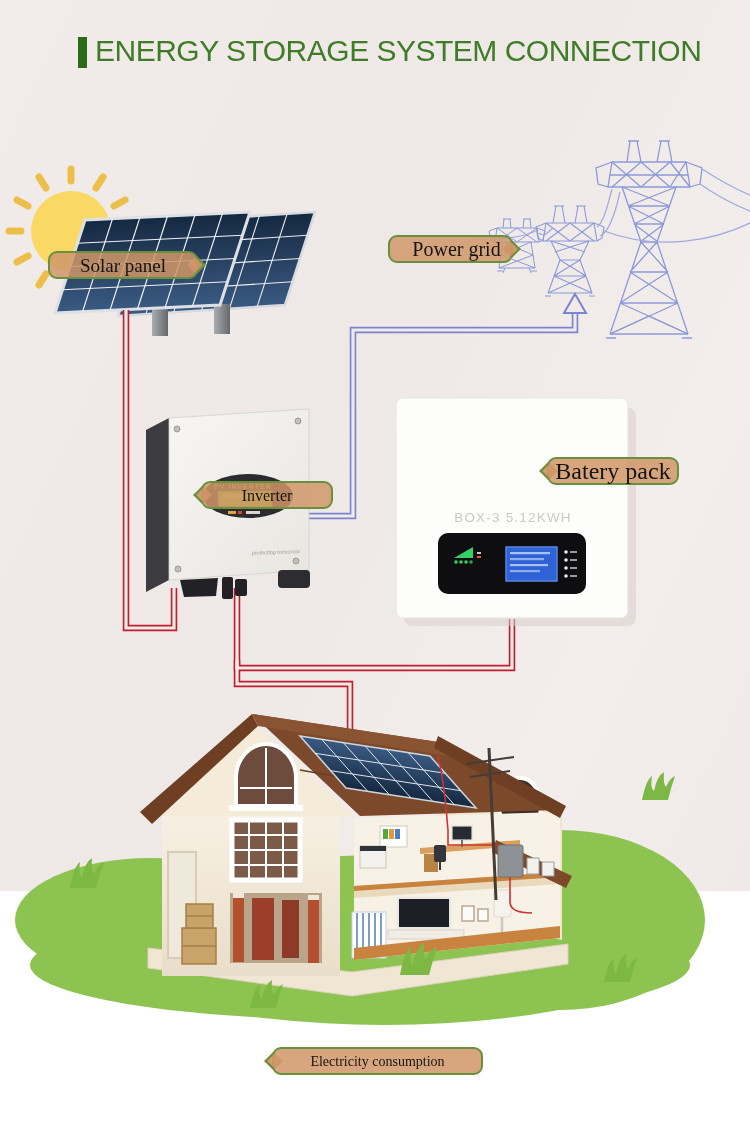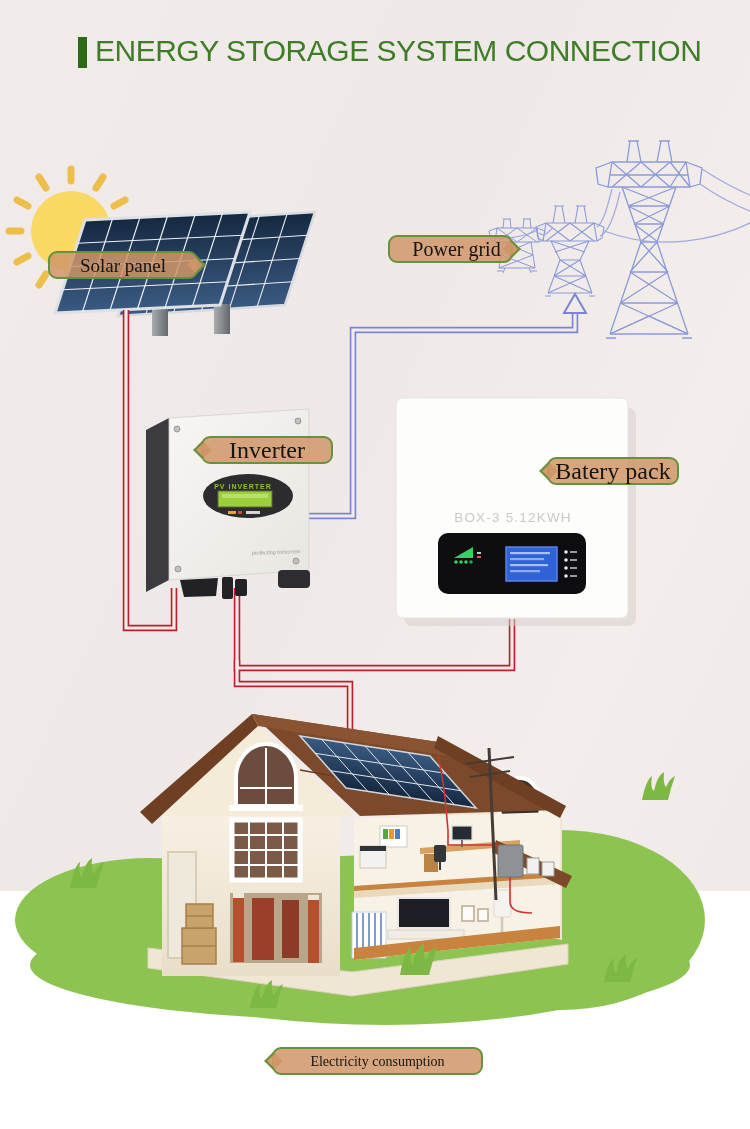--- a/index.html
+++ b/index.html
@@ -35,21 +35,21 @@
   .tail-right::after{
     right:-7px;transform:translateY(-50%) rotate(45deg);
     border-top:2px solid #67913c;border-right:2px solid #67913c;
   }
   .tail-left::after{
     left:-7px;transform:translateY(-50%) rotate(45deg);
     border-left:2px solid #67913c;border-bottom:2px solid #67913c;
   }
   .b-solar{left:48px;top:232px;width:150px;font-size:19px;margin-top:19px;}
   .b-grid{left:388px;top:235px;width:125px;font-size:20px;padding-left:12px;}
-  .b-inverter{left:201px;top:436px;width:132px;font-size:24px;}
+  .b-inverter{left:201px;top:481px;width:132px;font-size:16px;}
   .b-battery{left:547px;top:457px;width:132px;font-size:24px;}
   .b-elec{left:272px;top:1047px;width:211px;font-size:14px;}
 </style>
 </head>
 <body>
 
 <div class="stage">
 
   <div class="title-bar"></div>
   <div class="page-title">ENERGY STORAGE SYSTEM CONNECTION</div>

